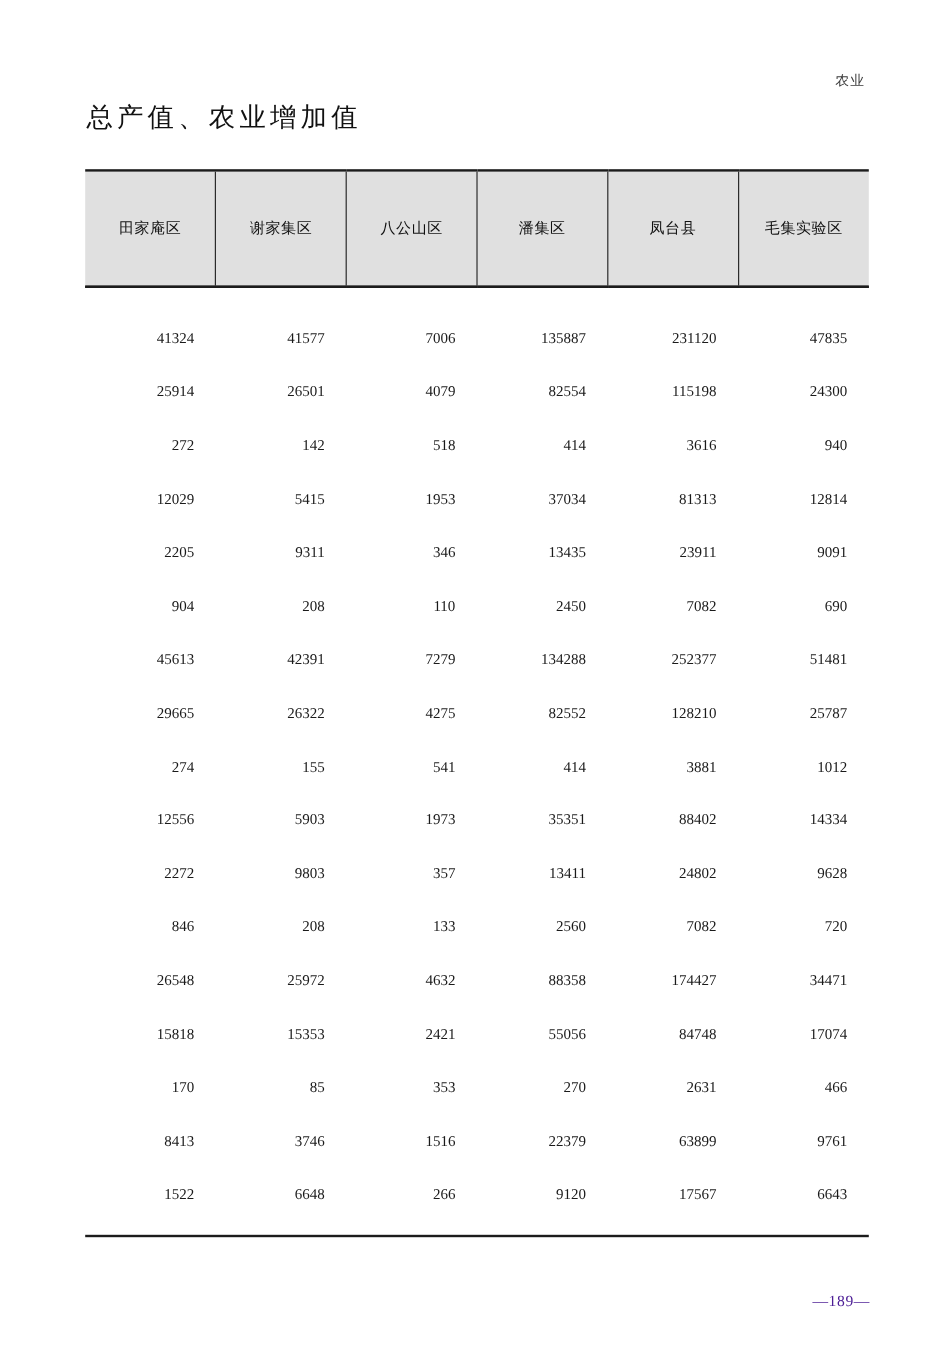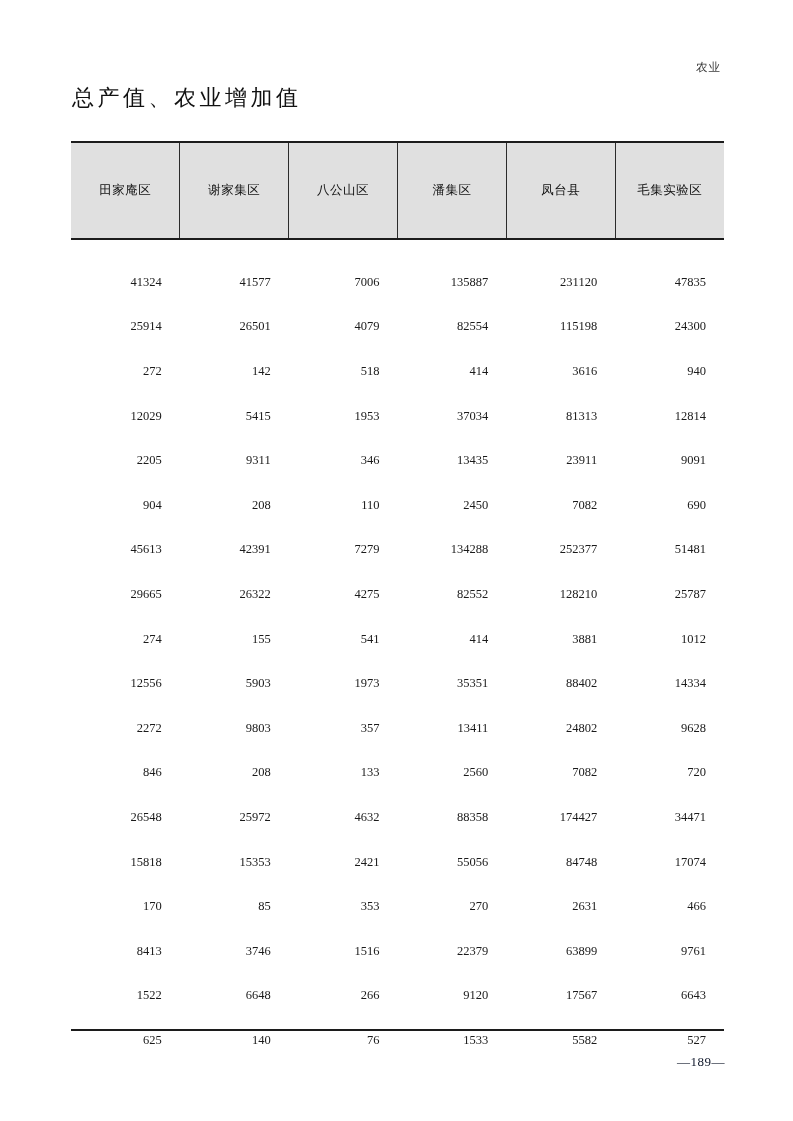--- a/index.html
+++ b/index.html
@@ -112,23 +112,23 @@
     top: 1029px;
     width: 653px;
     height: 0;
     border-top: 2.5px solid #1c1c1c;
   }
 
   
   .page-number {
     position: absolute;
     right: 68px;
-    top: 1054px;
+    top: 1076px;
     font-size: 13px;
-    color: #0f172a;
+    color: #4c1d95;
     letter-spacing: 0.5px;
     white-space: nowrap;
   }
 </style>
 </head>
 <body>
 
 <div class="page">
 
   <div class="running-head">农业</div>
@@ -287,28 +287,20 @@
           <td>9761</td>
         </tr>
         <tr class="data-row">
           <td>1522</td>
           <td>6648</td>
           <td>266</td>
           <td>9120</td>
           <td>17567</td>
           <td>6643</td>
         </tr>
-        <tr class="data-row">
-          <td>625</td>
-          <td>140</td>
-          <td>76</td>
-          <td>1533</td>
-          <td>5582</td>
-          <td>527</td>
-        </tr>
       </tbody>
     </table>
   </div>
 
   <div class="table-bottom-rule"></div>
 
   <div class="page-number">—189—</div>
 
 </div>
 

